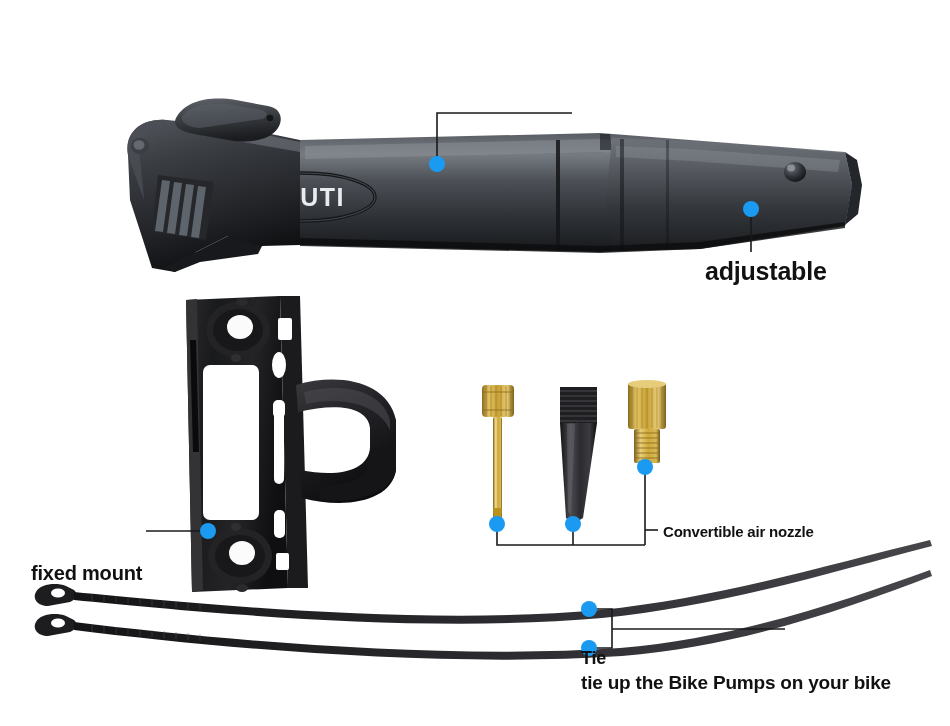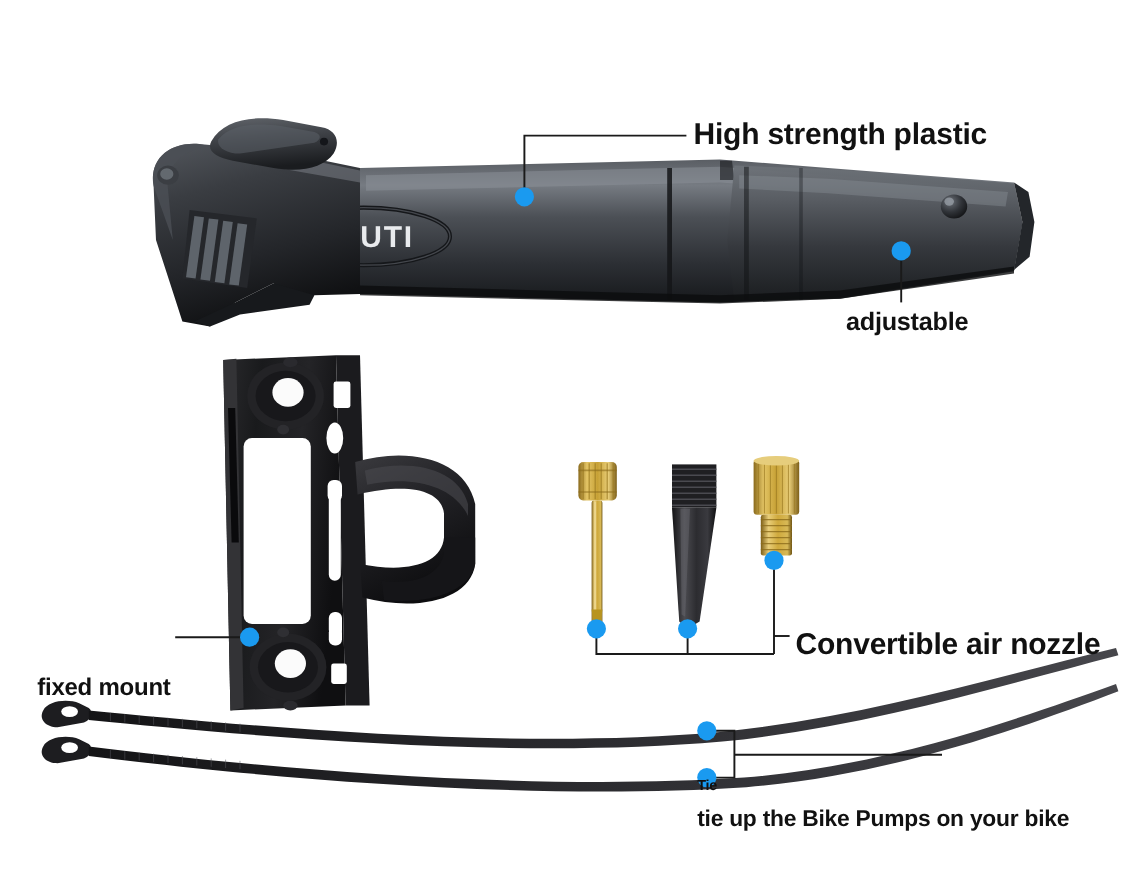--- a/index.html
+++ b/index.html
@@ -28,34 +28,34 @@
     white-space: pre;
     line-height: 1.15;
     letter-spacing: -0.2px;
   }
   .lbl-plastic {
     left: 578px; top: 98px;
     font-size: 25px;
   }
   .lbl-adjustable {
     left: 705px; top: 257px;
-    font-size: 21px;
+    font-size: 25px;
   }
   .lbl-fixed {
     left: 31px; top: 507px;
     font-size: 20px;
     line-height: 1.32;
   }
   .lbl-nozzle {
     left: 663px; top: 523px;
-    font-size: 25px;
+    font-size: 15px;
   }
   .lbl-tie {
     left: 581px; top: 648px;
-    font-size: 12px;
+    font-size: 18px;
   }
   .lbl-tieup {
     left: 581px; top: 672px;
     font-size: 19px;
     text-align: right;
   }
 </style>
 </head>
 <body>
 
@@ -381,21 +381,20 @@
       <circle cx="751" cy="209" r="8" fill="#1a9af0"></circle>
       <circle cx="208" cy="531" r="8" fill="#1a9af0"></circle>
       <circle cx="497" cy="524" r="8" fill="#1a9af0"></circle>
       <circle cx="573" cy="524" r="8" fill="#1a9af0"></circle>
       <circle cx="645" cy="467" r="8" fill="#1a9af0"></circle>
       <circle cx="589" cy="609" r="8" fill="#1a9af0"></circle>
       <circle cx="589" cy="648" r="8" fill="#1a9af0"></circle>
     </g>
   </svg>
 
-  <div class="anno-label lbl-plastic">High strength plastic</div>
 
   <div class="anno-label lbl-adjustable">adjustable</div>
 
   <div class="anno-label lbl-fixed">
     <div>fixed mount</div>
   </div>
 
   <div class="anno-label lbl-nozzle">Convertible air nozzle</div>
 
   <div class="anno-label lbl-tie">Tie</div>

